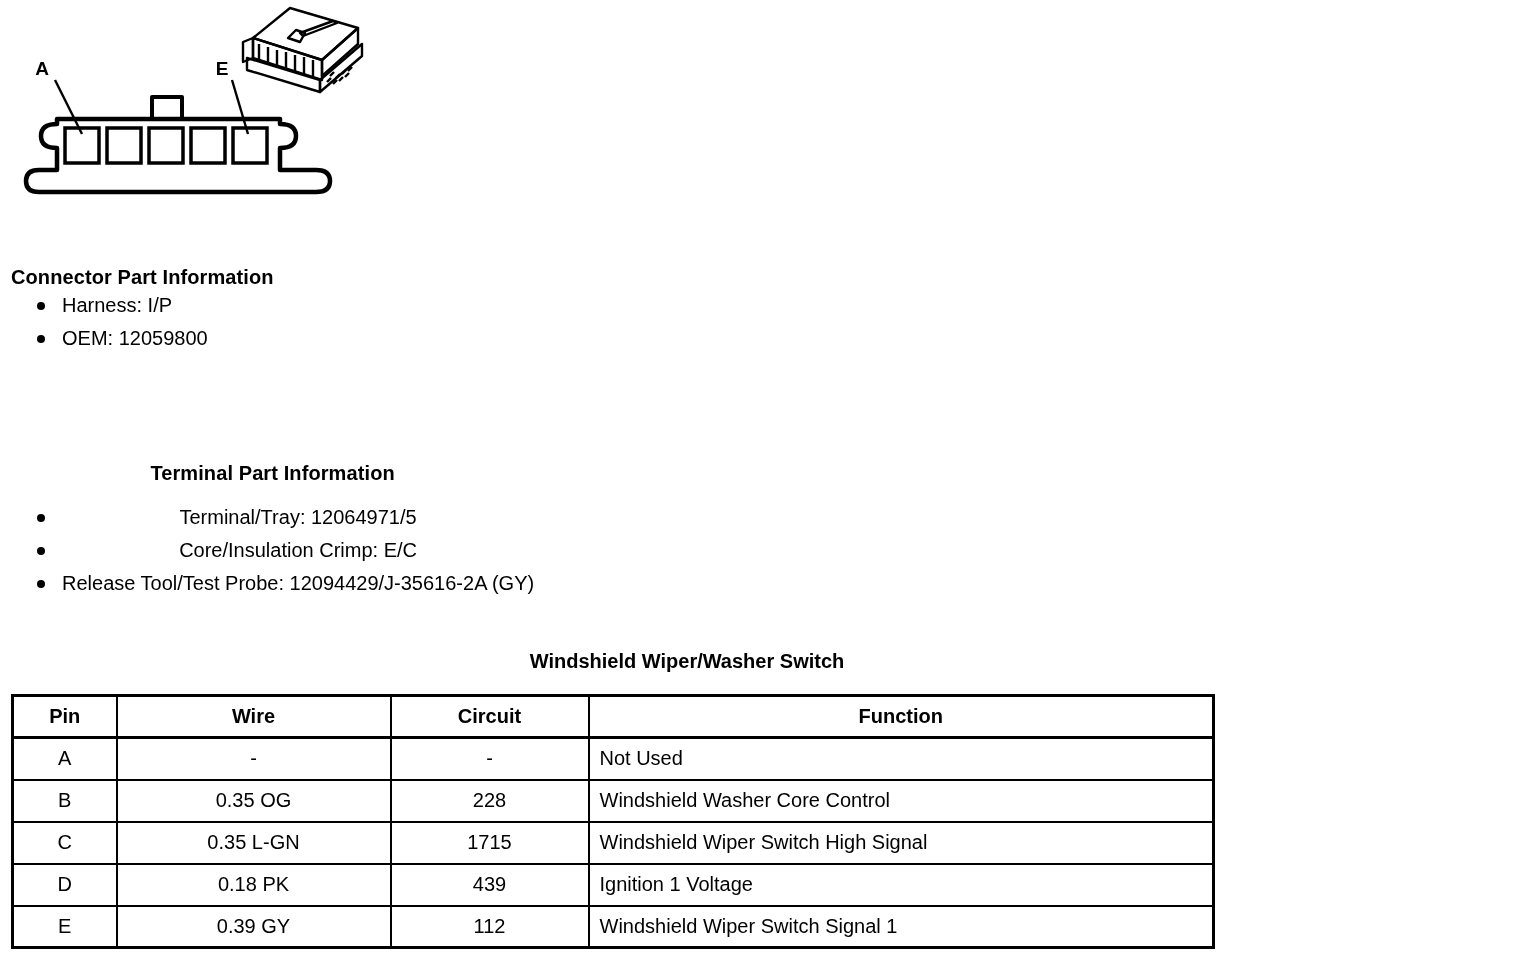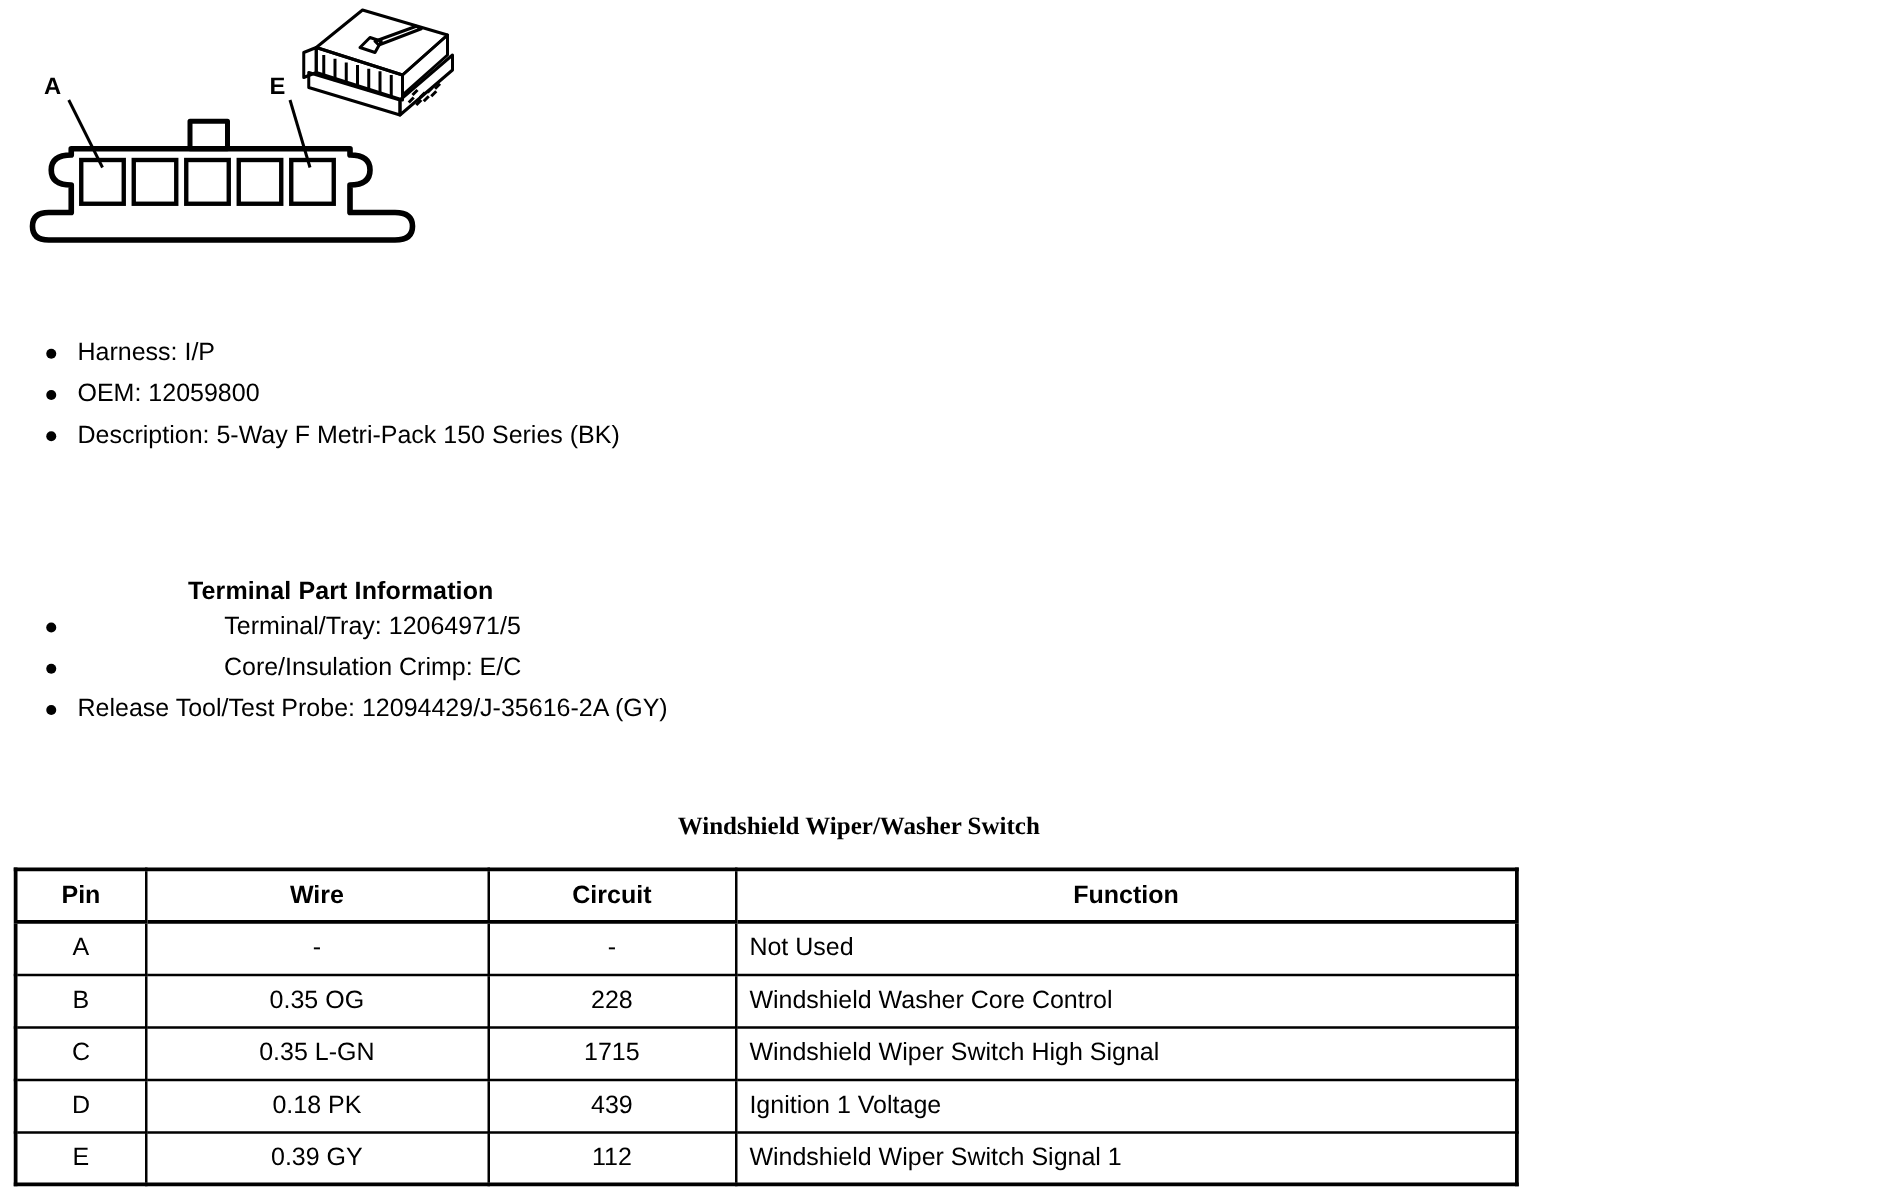--- a/index.html
+++ b/index.html
@@ -58,33 +58,32 @@
     top: 13px;
     width: 8px;
     height: 8px;
     background: #000000;
     border-radius: 50%;
   }
 
   #connector-part-info { top: 266px; }
   #connector-part-info .bullet-list { margin-top: 0; }
   #terminal-part-info { top: 462px; text-align: center; }
-  #terminal-part-info .bullet-list { }
+  #terminal-part-info .bullet-list { margin-top: 16px; }
 
   
   #pin-table-title {
     position: absolute;
     left: 0;
     top: 650px;
     width: 1374px;
     text-align: center;
     font-size: 20px;
     font-weight: bold;
     white-space: nowrap;
-    font-family: Liberation Serif, serif;
   }
 
   #pin-table-wrap {
     position: absolute;
     left: 11px;
     top: 694px;
     width: 1204px;
   }
   table.pin-table {
     border-collapse: collapse;
@@ -198,32 +197,29 @@
       <rect x="149" y="128" width="34" height="35" fill="none" stroke="#000000" stroke-width="3.5"></rect>
 
       <rect x="191" y="128" width="34" height="35" fill="none" stroke="#000000" stroke-width="3.5"></rect>
 
       <rect x="233" y="128" width="34" height="35" fill="none" stroke="#000000" stroke-width="3.5"></rect>
     </g>
   </svg>
 </div>
 
 <div class="section" id="connector-part-info">
+  <div class="section-heading">Connector Part Information</div>
   <ul class="bullet-list">
     <li>
       <span class="bullet-dot"></span>
       <span>Harness: I/P</span>
     </li>
     <li>
       <span class="bullet-dot"></span>
       <span>OEM: 12059800</span>
-    </li>
-    <li>
-      <span class="bullet-dot"></span>
-      <span>Description: 5-Way F Metri-Pack 150 Series (BK)</span>
     </li>
   </ul>
 </div>
 
 <div class="section" id="terminal-part-info">
   <div class="section-heading">Terminal Part Information</div>
   <ul class="bullet-list">
     <li>
       <span class="bullet-dot"></span>
       <span>Terminal/Tray: 12064971/5</span>

